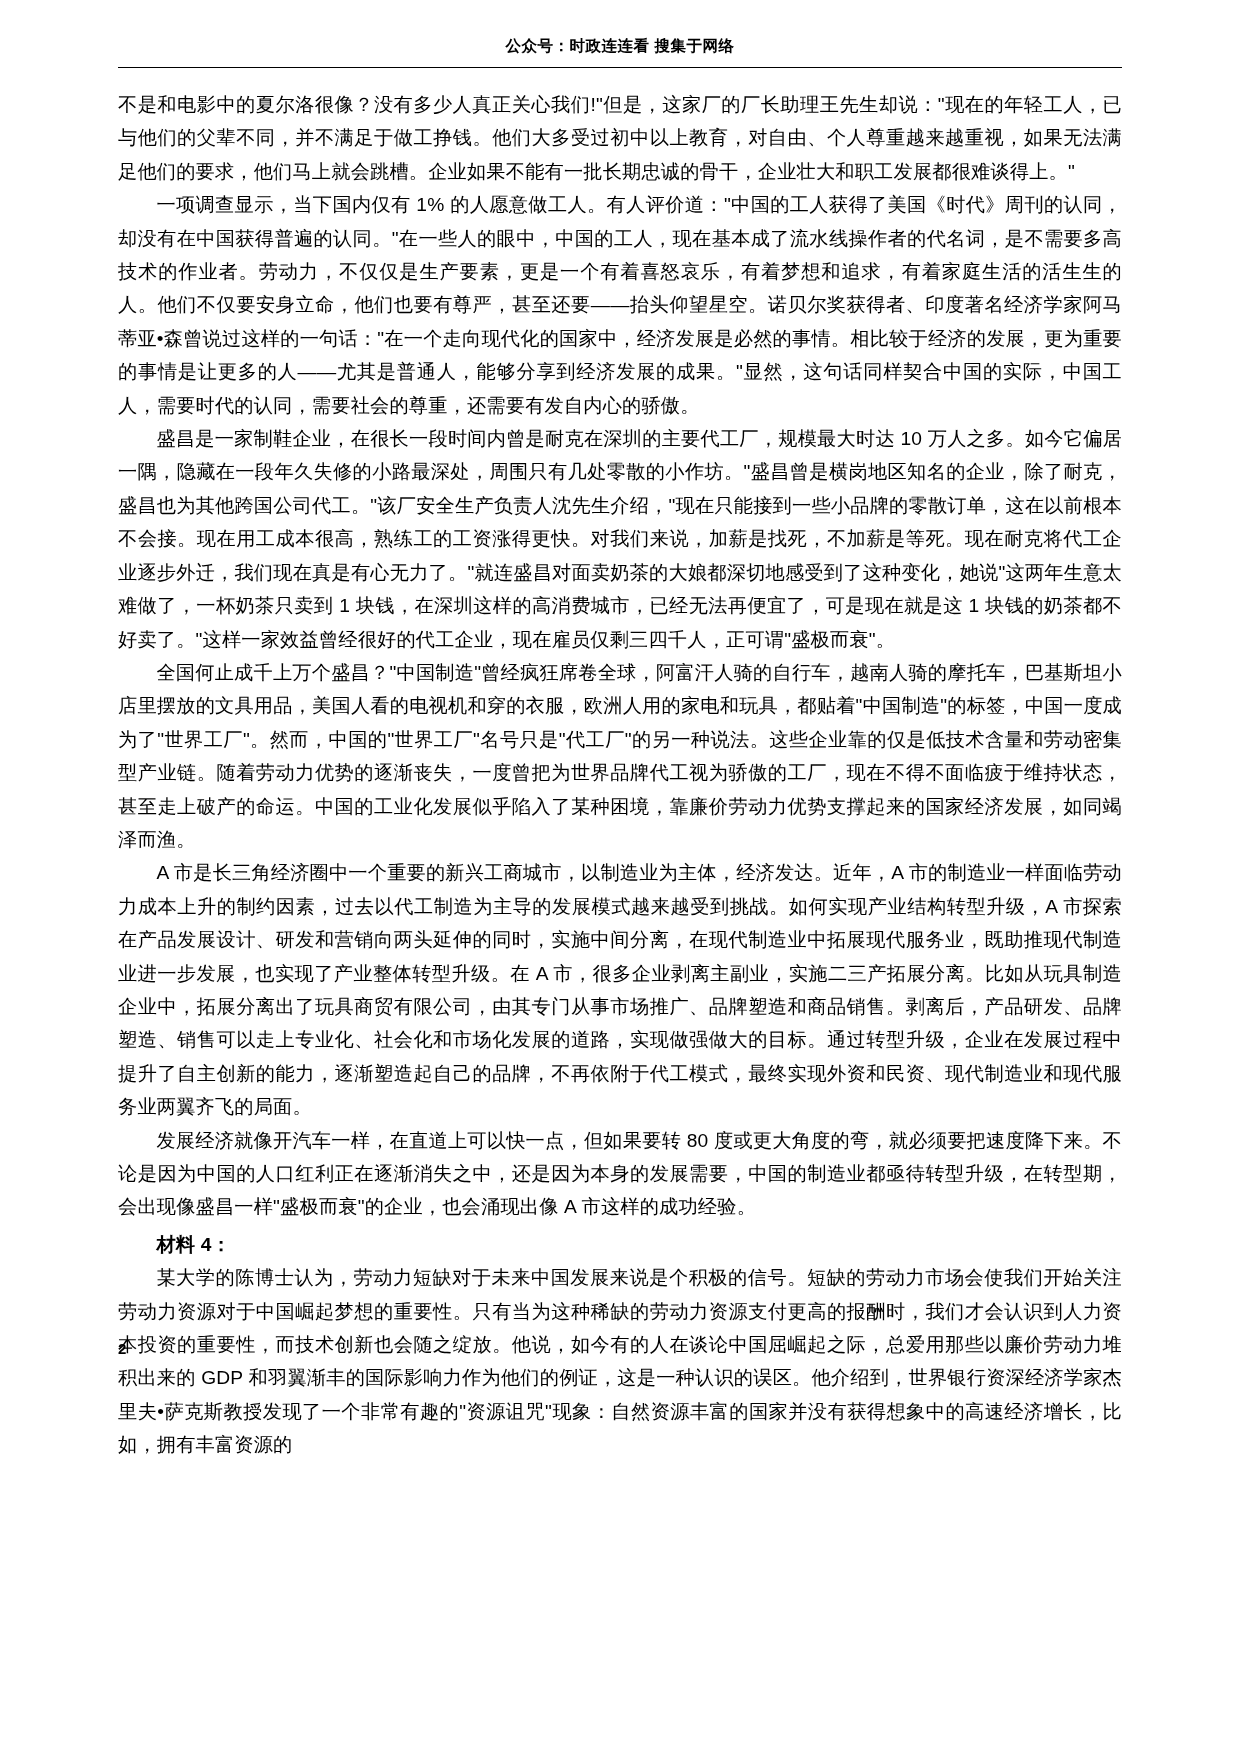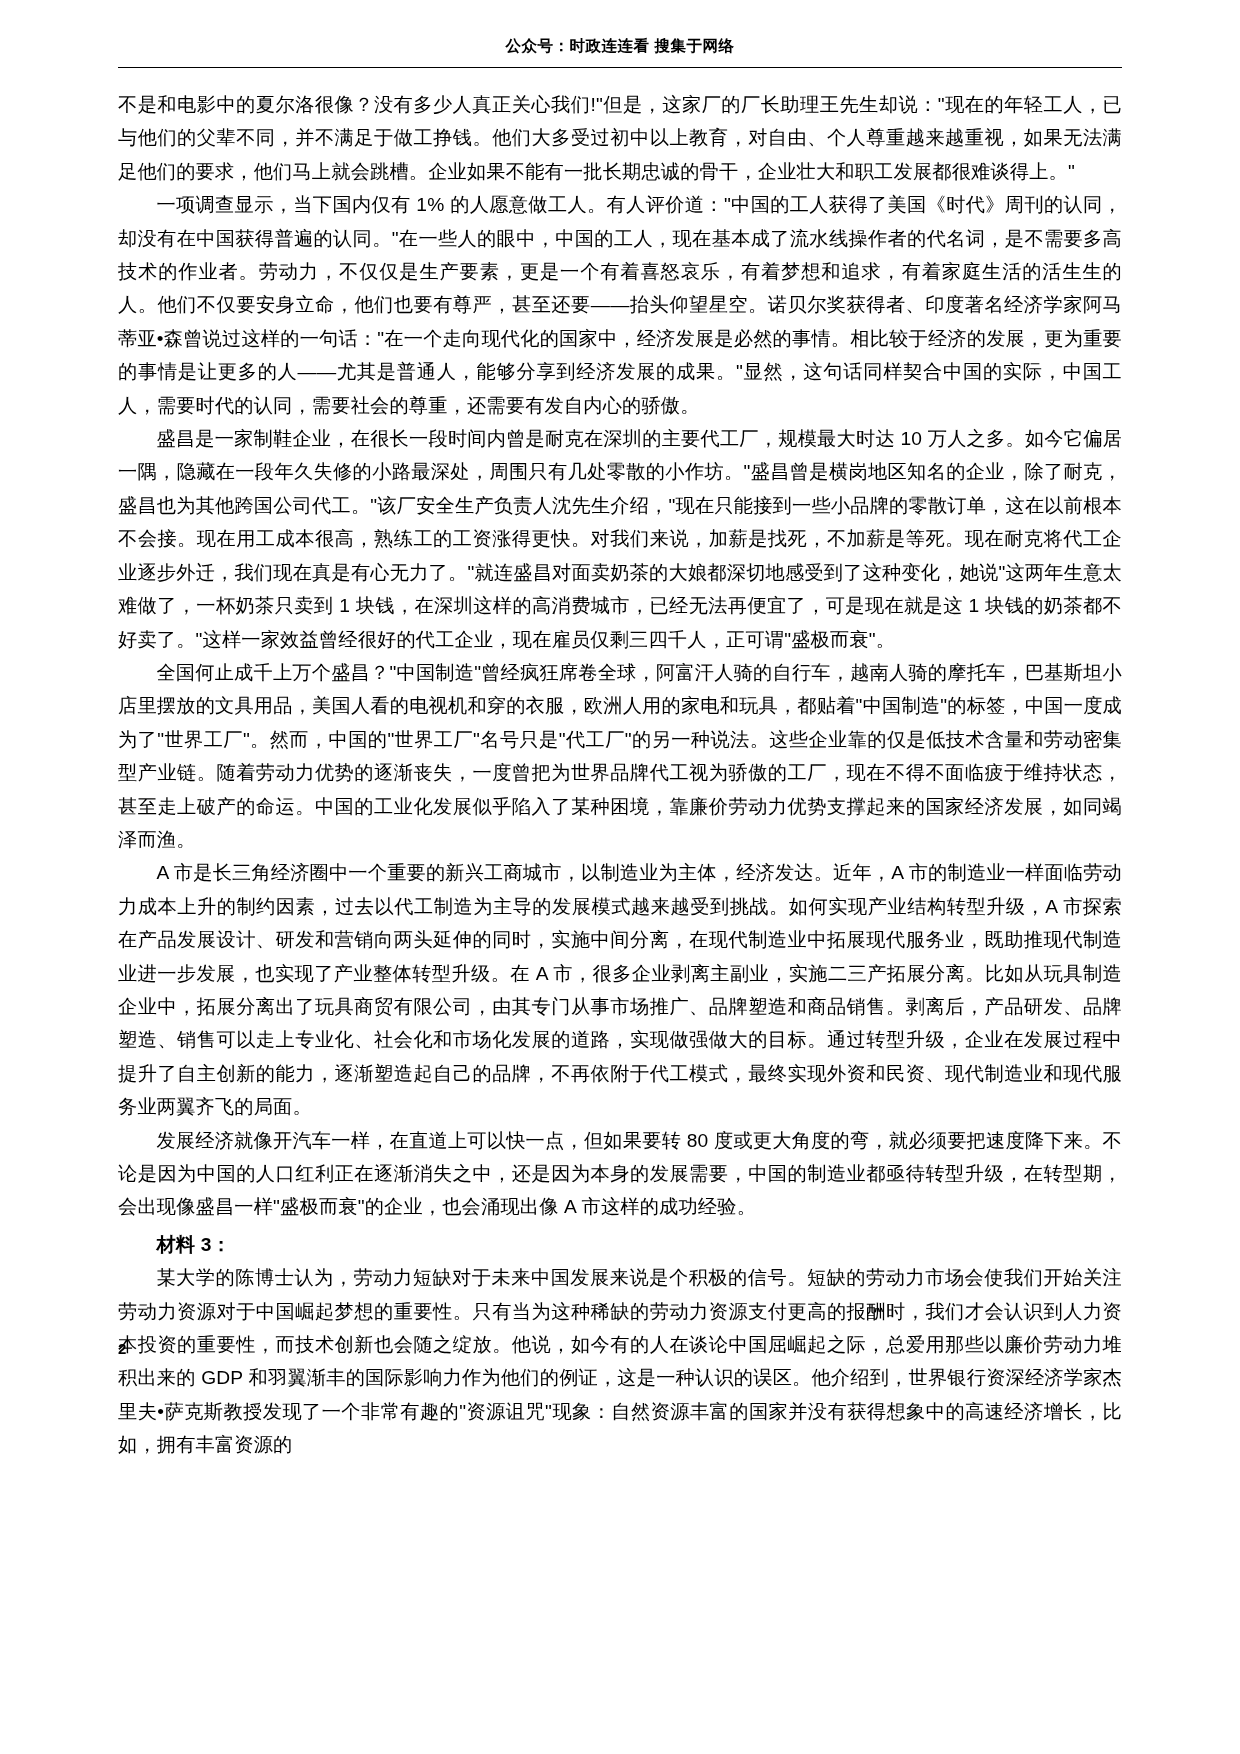--- a/index.html
+++ b/index.html
@@ -71,19 +71,19 @@
   <div class="header">公众号：时政连连看  搜集于网络</div>
   <div class="header-rule"></div>
 
   <div class="content">
     <p class="para-noindent">不是和电影中的夏尔洛很像？没有多少人真正关心我们!"但是，这家厂的厂长助理王先生却说："现在的年轻工人，已与他们的父辈不同，并不满足于做工挣钱。他们大多受过初中以上教育，对自由、个人尊重越来越重视，如果无法满足他们的要求，他们马上就会跳槽。企业如果不能有一批长期忠诚的骨干，企业壮大和职工发展都很难谈得上。"</p>
     <p class="para">一项调查显示，当下国内仅有 1% 的人愿意做工人。有人评价道："中国的工人获得了美国《时代》周刊的认同，却没有在中国获得普遍的认同。"在一些人的眼中，中国的工人，现在基本成了流水线操作者的代名词，是不需要多高技术的作业者。劳动力，不仅仅是生产要素，更是一个有着喜怒哀乐，有着梦想和追求，有着家庭生活的活生生的人。他们不仅要安身立命，他们也要有尊严，甚至还要——抬头仰望星空。诺贝尔奖获得者、印度著名经济学家阿马蒂亚•森曾说过这样的一句话："在一个走向现代化的国家中，经济发展是必然的事情。相比较于经济的发展，更为重要的事情是让更多的人——尤其是普通人，能够分享到经济发展的成果。"显然，这句话同样契合中国的实际，中国工人，需要时代的认同，需要社会的尊重，还需要有发自内心的骄傲。</p>
     <p class="para">盛昌是一家制鞋企业，在很长一段时间内曾是耐克在深圳的主要代工厂，规模最大时达 10 万人之多。如今它偏居一隅，隐藏在一段年久失修的小路最深处，周围只有几处零散的小作坊。"盛昌曾是横岗地区知名的企业，除了耐克，盛昌也为其他跨国公司代工。"该厂安全生产负责人沈先生介绍，"现在只能接到一些小品牌的零散订单，这在以前根本不会接。现在用工成本很高，熟练工的工资涨得更快。对我们来说，加薪是找死，不加薪是等死。现在耐克将代工企业逐步外迁，我们现在真是有心无力了。"就连盛昌对面卖奶茶的大娘都深切地感受到了这种变化，她说"这两年生意太难做了，一杯奶茶只卖到 1 块钱，在深圳这样的高消费城市，已经无法再便宜了，可是现在就是这 1 块钱的奶茶都不好卖了。"这样一家效益曾经很好的代工企业，现在雇员仅剩三四千人，正可谓"盛极而衰"。</p>
     <p class="para">全国何止成千上万个盛昌？"中国制造"曾经疯狂席卷全球，阿富汗人骑的自行车，越南人骑的摩托车，巴基斯坦小店里摆放的文具用品，美国人看的电视机和穿的衣服，欧洲人用的家电和玩具，都贴着"中国制造"的标签，中国一度成为了"世界工厂"。然而，中国的"世界工厂"名号只是"代工厂"的另一种说法。这些企业靠的仅是低技术含量和劳动密集型产业链。随着劳动力优势的逐渐丧失，一度曾把为世界品牌代工视为骄傲的工厂，现在不得不面临疲于维持状态，甚至走上破产的命运。中国的工业化发展似乎陷入了某种困境，靠廉价劳动力优势支撑起来的国家经济发展，如同竭泽而渔。</p>
     <p class="para">A 市是长三角经济圈中一个重要的新兴工商城市，以制造业为主体，经济发达。近年，A 市的制造业一样面临劳动力成本上升的制约因素，过去以代工制造为主导的发展模式越来越受到挑战。如何实现产业结构转型升级，A 市探索在产品发展设计、研发和营销向两头延伸的同时，实施中间分离，在现代制造业中拓展现代服务业，既助推现代制造业进一步发展，也实现了产业整体转型升级。在 A 市，很多企业剥离主副业，实施二三产拓展分离。比如从玩具制造企业中，拓展分离出了玩具商贸有限公司，由其专门从事市场推广、品牌塑造和商品销售。剥离后，产品研发、品牌塑造、销售可以走上专业化、社会化和市场化发展的道路，实现做强做大的目标。通过转型升级，企业在发展过程中提升了自主创新的能力，逐渐塑造起自己的品牌，不再依附于代工模式，最终实现外资和民资、现代制造业和现代服务业两翼齐飞的局面。</p>
     <p class="para">发展经济就像开汽车一样，在直道上可以快一点，但如果要转 80 度或更大角度的弯，就必须要把速度降下来。不论是因为中国的人口红利正在逐渐消失之中，还是因为本身的发展需要，中国的制造业都亟待转型升级，在转型期，会出现像盛昌一样"盛极而衰"的企业，也会涌现出像 A 市这样的成功经验。</p>
-    <p class="label">材料 3：</p>
+    <p class="label">材料 4：</p>
     <p class="para">某大学的陈博士认为，劳动力短缺对于未来中国发展来说是个积极的信号。短缺的劳动力市场会使我们开始关注劳动力资源对于中国崛起梦想的重要性。只有当为这种稀缺的劳动力资源支付更高的报酬时，我们才会认识到人力资本投资的重要性，而技术创新也会随之绽放。他说，如今有的人在谈论中国屈崛起之际，总爱用那些以廉价劳动力堆积出来的 GDP 和羽翼渐丰的国际影响力作为他们的例证，这是一种认识的误区。他介绍到，世界银行资深经济学家杰里夫•萨克斯教授发现了一个非常有趣的"资源诅咒"现象：自然资源丰富的国家并没有获得想象中的高速经济增长，比如，拥有丰富资源的</p>
   </div>
 
   <div class="footer">2</div>
 
 </div>
 
 </body></html>

